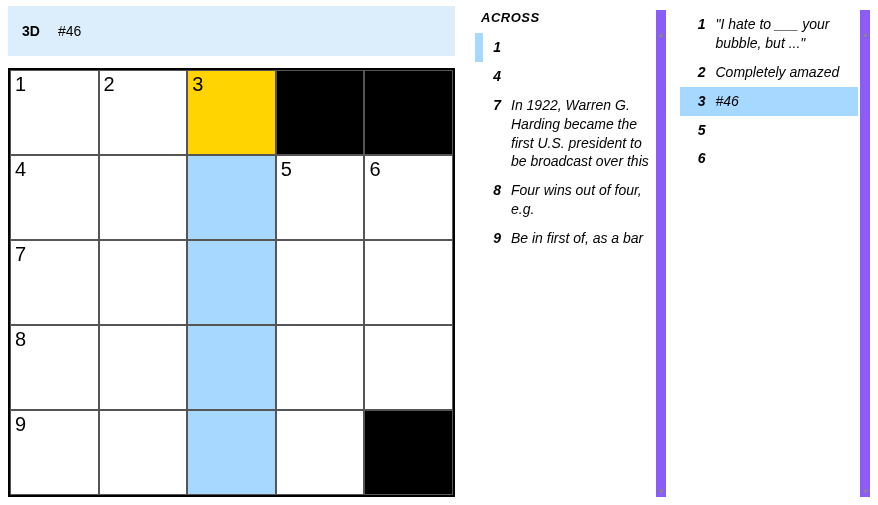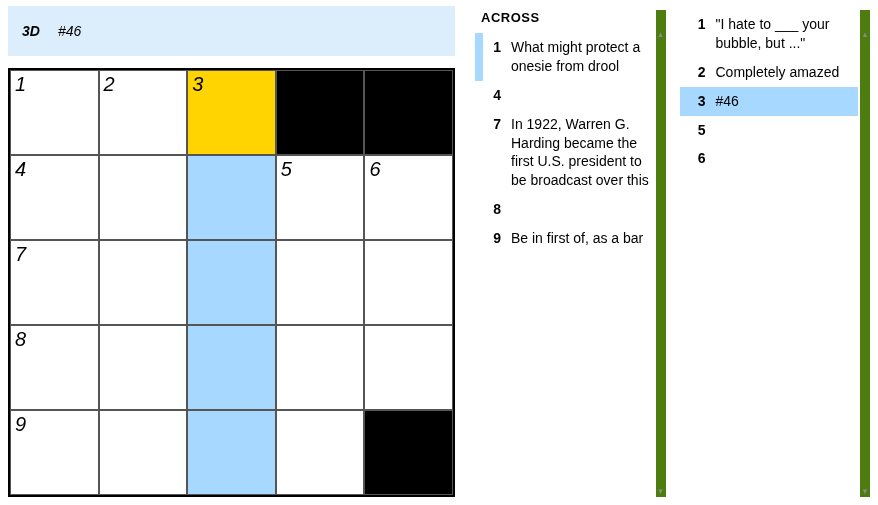--- a/index.html
+++ b/index.html
@@ -11,21 +11,20 @@
     position: relative;
     overflow: hidden;
   }
   .layout {
     display: flex;
     padding: 6px 8px;
     gap: 20px;
   }
   .left {
     flex: 0 0 447px;
-    font-style: italic;
   }
   .current-clue-bar {
     background: #def;
     background: #dceefb;
     background: #dceeff;
     background: #dceaf7;
     height: 50px;
     display: flex;
     align-items: center;
     padding: 0 14px;
@@ -67,23 +66,24 @@
     flex: 1;
     display: flex;
     gap: 14px;
     padding-top: 4px;
     font-size: 14px;
   }
   .clue-col {
     flex: 1;
     display: flex;
     flex-direction: column;
-    border-right: 10px solid #4d7c0f;
+    border-right: 10px solid #8b5cf6;
     position: relative;
     padding-right: 2px;
+    font-style: italic;
   }
   .clue-col .scroll-arrow {
     position: absolute;
     right: -9px;
     width: 8px;
     height: 8px;
     font-size: 9px;
     color: #888;
     text-align: center;
     line-height: 8px;
@@ -174,31 +174,31 @@
         </div>
     </div>
   </div>
 
   <div class="clues-pane">
     <div class="clue-col">
       <div class="clue-head">ACROSS</div>
       <ul class="clue-list" id="across-list">
           <li class="clue active-border">
             <span class="n">1</span>
-            <span class="t">What might protect a onesie from drool</span>
           </li>
           <li class="clue">
             <span class="n">4</span>
           </li>
           <li class="clue">
             <span class="n">7</span>
             <span class="t">In 1922, Warren G. Harding became the first U.S. president to be broadcast over this</span>
           </li>
           <li class="clue">
             <span class="n">8</span>
+            <span class="t">Four wins out of four, e.g.</span>
           </li>
           <li class="clue">
             <span class="n">9</span>
             <span class="t">Be in first of, as a bar</span>
           </li>
         </ul>
       <div class="scroll-arrow up">▴</div>
       <div class="scroll-arrow down">▾</div>
     </div>
     <div class="clue-col">

